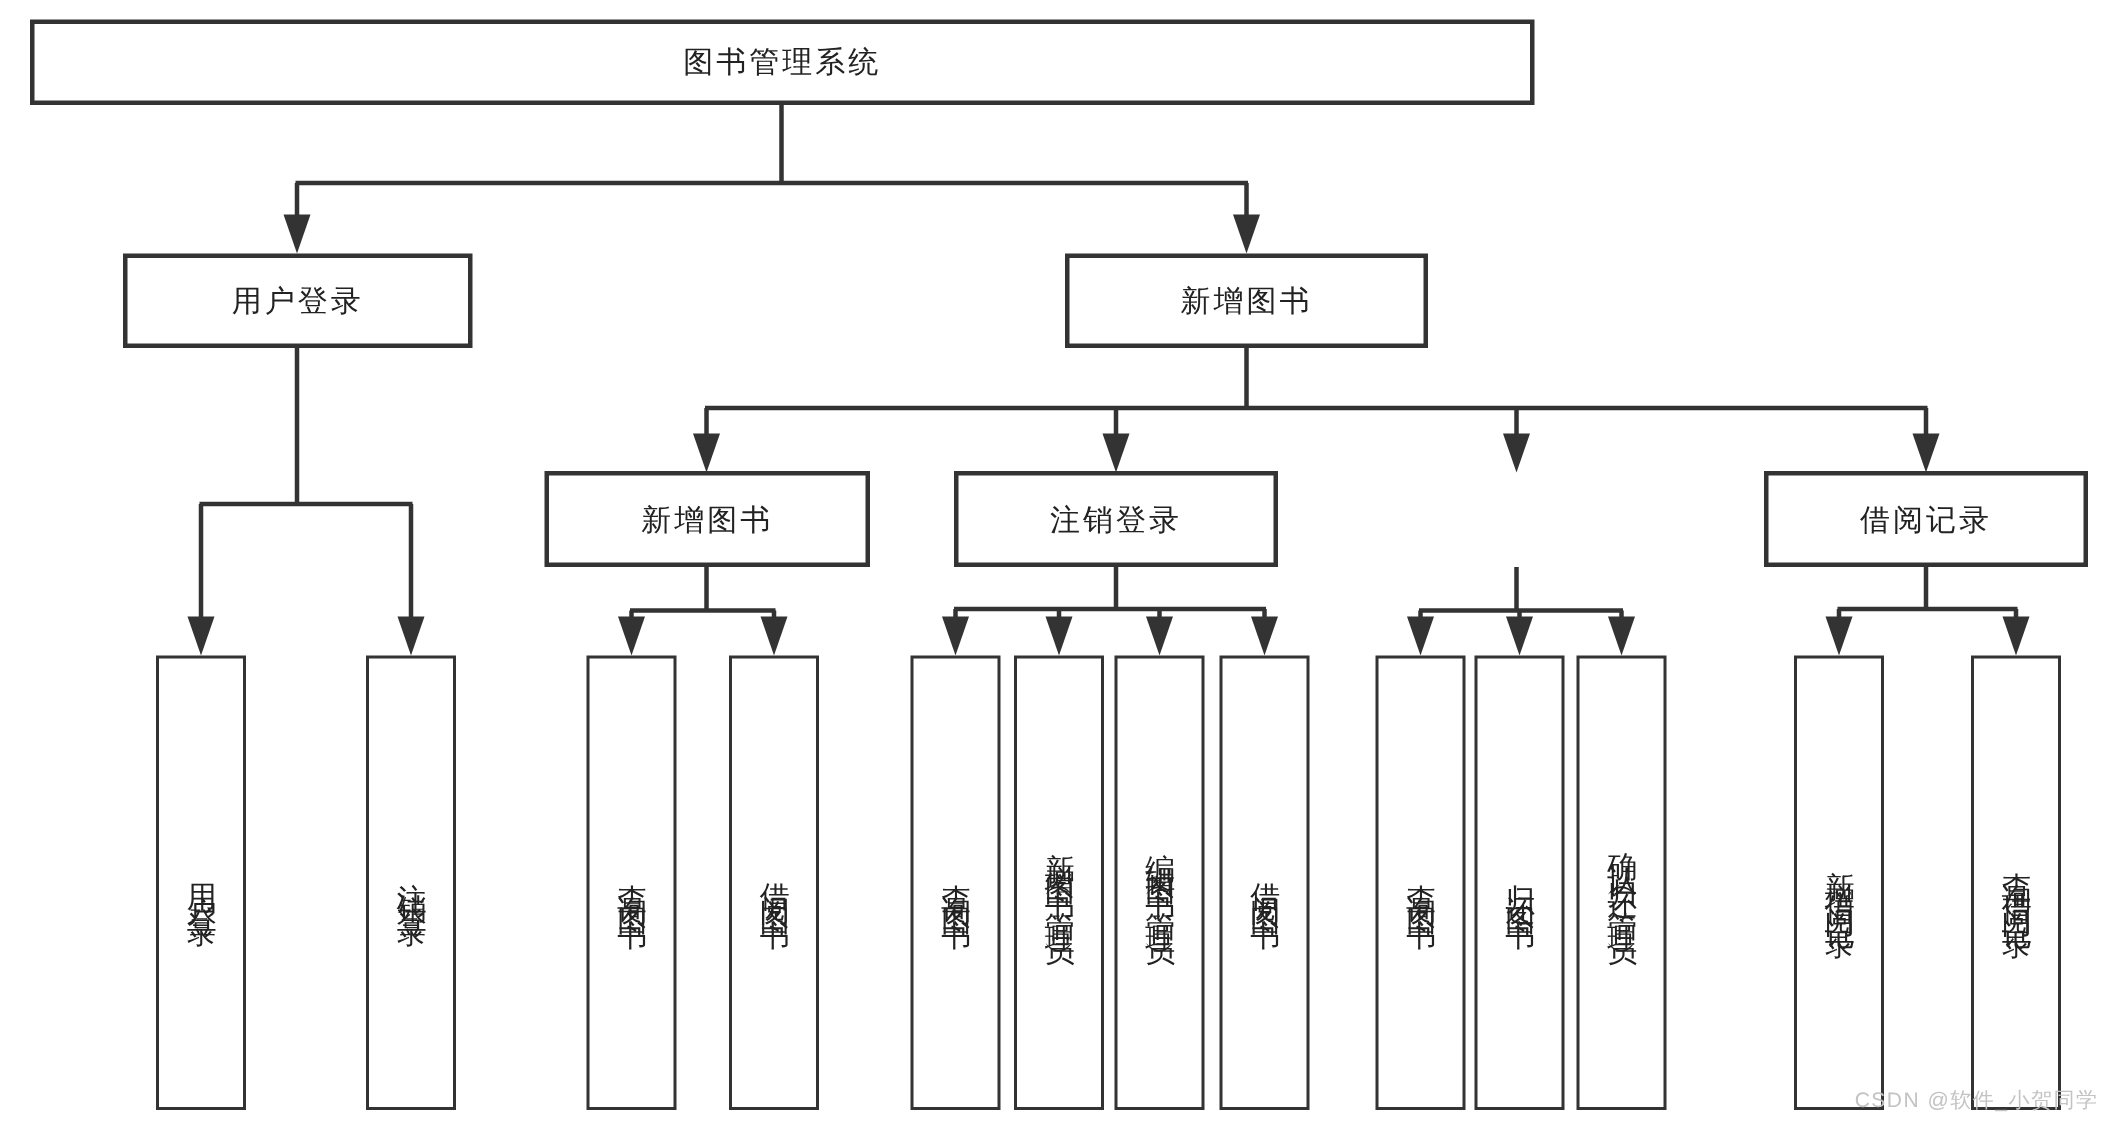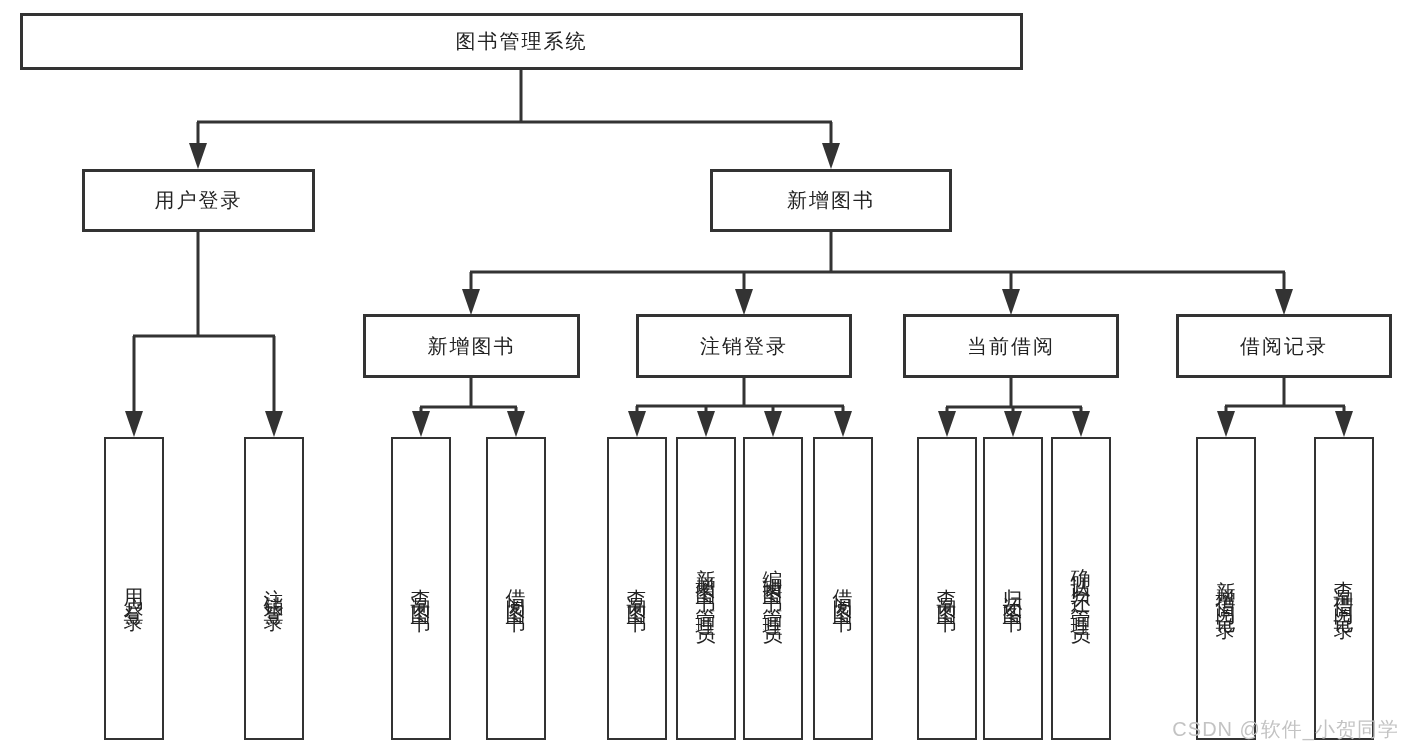--- a/index.html
+++ b/index.html
@@ -13,21 +13,21 @@
     display:flex;align-items:center;justify-content:center;
     color:#222;font-size:20px;letter-spacing:2px;white-space:nowrap;
   }
   .vbox{
     top:437px;width:60px;height:303px;border-width:2px;
     writing-mode:vertical-rl;text-orientation:mixed;
     letter-spacing:8px;white-space:normal;line-height:1;
   }
   #wm{
     position:absolute;right:6px;bottom:4px;
-    font-size:20px;color:#c3c3c3;letter-spacing:1px;
+    font-size:14px;color:#c3c3c3;letter-spacing:1px;
   }
 </style>
 </head>
 <body>
 
 <div id="canvas">
 
   <svg class="wires" width="1405" height="747" viewBox="0 0 1405 747">
     <g stroke="#333" stroke-width="3" fill="none">
       <path d="M521,70 V122 M197,122 H832 M198,122 V144 M831,122 V144"></path>
@@ -91,21 +91,20 @@
     </g>
   </svg>
 
   <div class="node" style="left:20px;top:13px;width:1003px;height:57px">图书管理系统</div>
 
   <div class="node" style="left:82px;top:169px;width:233px;height:63px">用户登录</div>
   <div class="node" style="left:710px;top:169px;width:242px;height:63px">新增图书</div>
 
   <div class="node" style="left:363px;top:314px;width:217px;height:64px">新增图书</div>
   <div class="node" style="left:636px;top:314px;width:216px;height:64px">注销登录</div>
-  <div class="node" style="left:903px;top:314px;width:216px;height:64px">当前借阅</div>
   <div class="node" style="left:1176px;top:314px;width:216px;height:64px">借阅记录</div>
 
   <div class="node vbox" style="left:104px">用户登录</div>
   <div class="node vbox" style="left:244px">注销登录</div>
 
   <div class="node vbox" style="left:391px">查询图书</div>
   <div class="node vbox" style="left:486px">借阅图书</div>
 
   <div class="node vbox" style="left:607px">查询图书</div>
   <div class="node vbox" style="left:676px">新增图书（管理员）</div>

